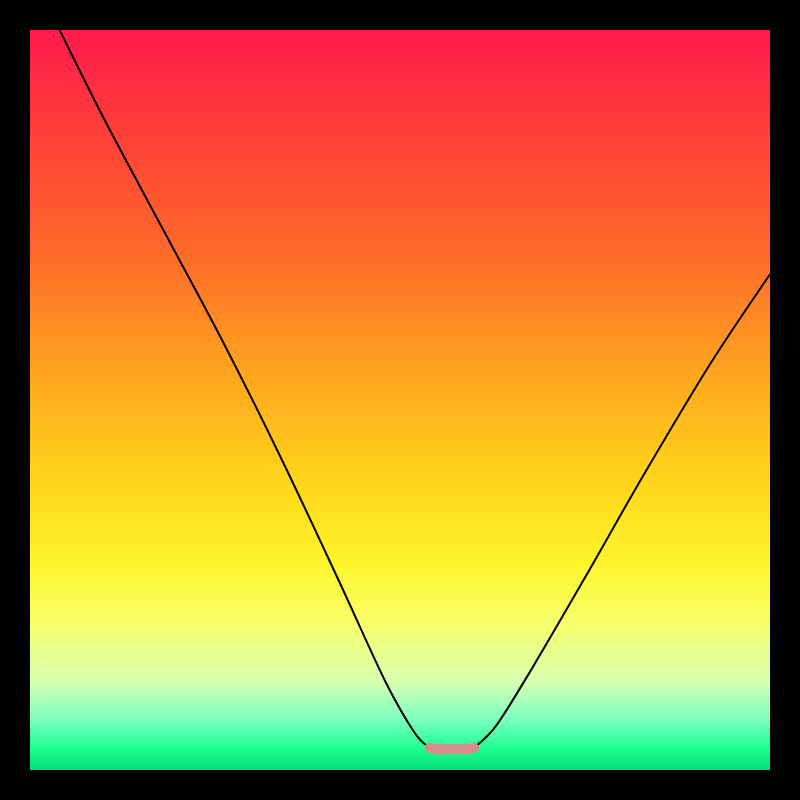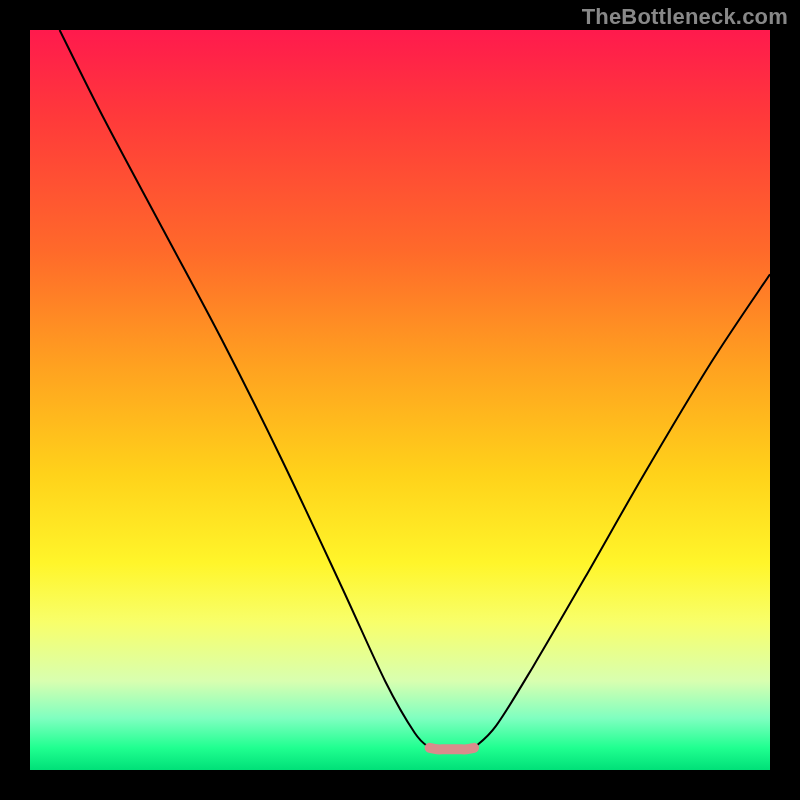--- a/index.html
+++ b/index.html
@@ -67,15 +67,14 @@
 
     <svg class="curve-layer" viewBox="0 0 740 740" preserveAspectRatio="none">
 
       <path id="left-branch-path" fill="none" stroke="#000000" stroke-width="2" d="M 29.6,0 C 37,14.799999999999992 56.733333333333334,55.49999999999994 74,88.79999999999995 C 91.26666666666667,122.09999999999997 113.46666666666665,162.80000000000007 133.2,199.80000000000007 C 152.93333333333334,236.80000000000007 172.66666666666666,272.5666666666667 192.4,310.8 C 212.13333333333335,349.0333333333333 231.86666666666667,388.5 251.60000000000002,429.2 C 271.33333333333337,469.9 293.53333333333336,518 310.8,555 C 328.06666666666666,592 342.8666666666667,626.5333333333334 355.2,651.2 C 367.5333333333333,675.8666666666667 377.4,691.9 384.8,703 C 392.20000000000005,714.1 397.1333333333333,715.3333333333333 399.6,717.8"></path>
       <path id="right-branch-path" fill="none" stroke="#000000" stroke-width="2" d="M 444,717.8 C 447.7,714.0999999999999 456.3333333333333,709.1666666666667 466.2,695.6 C 476.06666666666666,682.0333333333333 488.40000000000003,661.0666666666666 503.20000000000005,636.4 C 518,611.7333333333333 536.5,579.6666666666667 555,547.6 C 573.5,515.5333333333333 593.2333333333332,479.76666666666665 614.1999999999999,444 C 635.1666666666666,408.23333333333335 659.8333333333334,366.29999999999995 680.8000000000001,332.99999999999994 C 701.7666666666668,299.69999999999993 730.1333333333333,259 740,244.2"></path>
       <path id="flat-path" fill="none" stroke="#d98c8c" stroke-width="10" stroke-linecap="round" d="M 399.6,717.8 C 400.83333333333337,718.0466666666666 404.5333333333334,719.0333333333333 407.00000000000006,719.28 C 409.4666666666667,719.5266666666666 411.9333333333334,719.28 414.40000000000003,719.28 C 416.8666666666667,719.28 419.3333333333333,719.28 421.79999999999995,719.28 C 424.2666666666666,719.28 426.73333333333335,719.28 429.2,719.28 C 431.66666666666663,719.28 434.1333333333333,719.5266666666666 436.59999999999997,719.28 C 439.0666666666666,719.0333333333333 442.76666666666665,718.0466666666666 444,717.8"></path>
     </svg>
 
   </div>
 
-  <div class="watermark">TheBottleneck.com</div>
 
 </div>
 
 </body></html>

